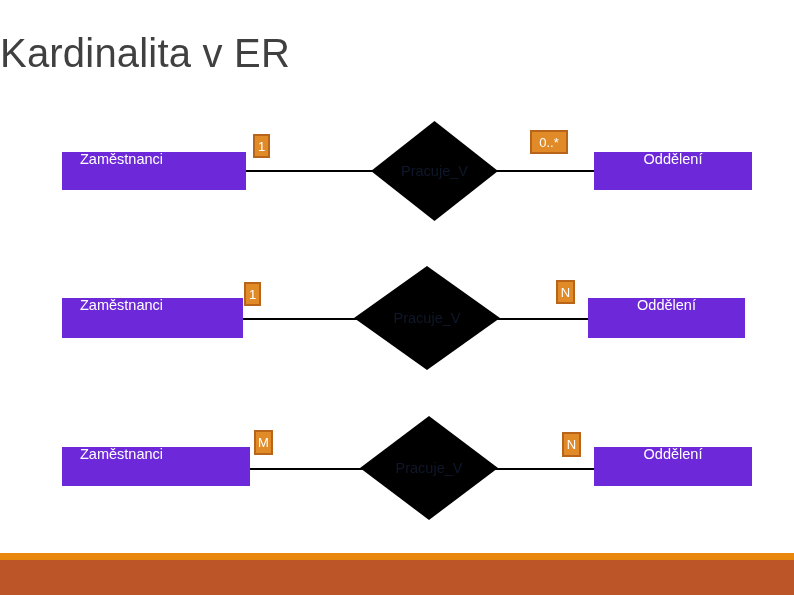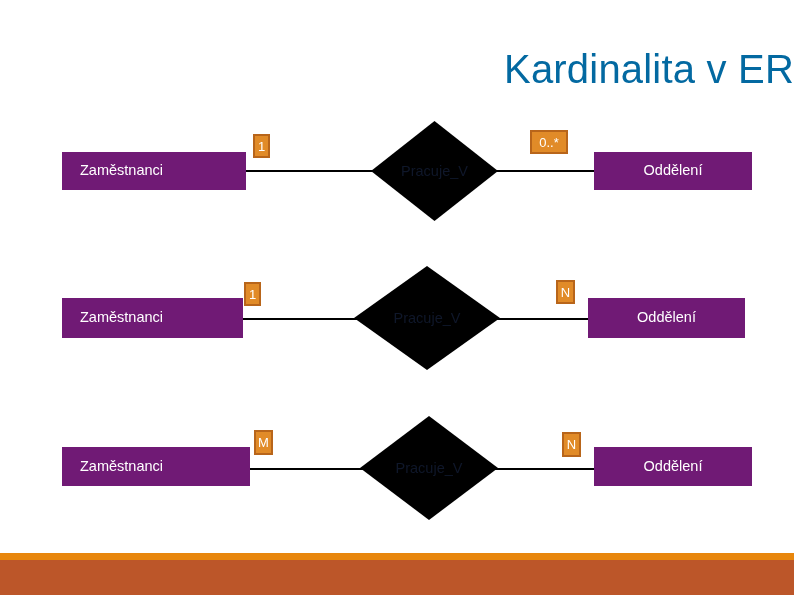--- a/index.html
+++ b/index.html
@@ -22,28 +22,27 @@
     height: 595px;
     background: #ffffff;
   }
 
   
   #slide-title {
     position: absolute;
     left: 0;
     top: 27px;
     width: 794px;
-    text-align: right;
+    text-align: left;
     font-size: 40px;
     font-weight: 400;
-    color: #0369a1;
+    color: #404040;
     letter-spacing: 0.2px;
     line-height: 52px;
     white-space: nowrap;
-    margin-top: 16px;
   }
 
   
   .er-row {
     position: absolute;
     left: 0;
     width: 794px;
     height: 130px;
   }
   #row-0 { top: 110px; }
@@ -54,26 +53,25 @@
   .connector {
     position: absolute;
     height: 2px;
     background: #000000;
     top: 60px;
   }
 
   
   .entity-box {
     position: absolute;
-    background: #701a75;
+    background: #6d28d9;
     color: #ffffff;
     font-size: 14.5px;
     line-height: 1.1;
     display: flex;
-    align-items: center;
     box-sizing: border-box;
   }
   .entity-box.left  { justify-content: flex-start; padding-left: 18px; }
   .entity-box.right { justify-content: center; }
 
   
   .rel-diamond {
     position: absolute;
     color: #0f172a;
     font-size: 14.5px;

